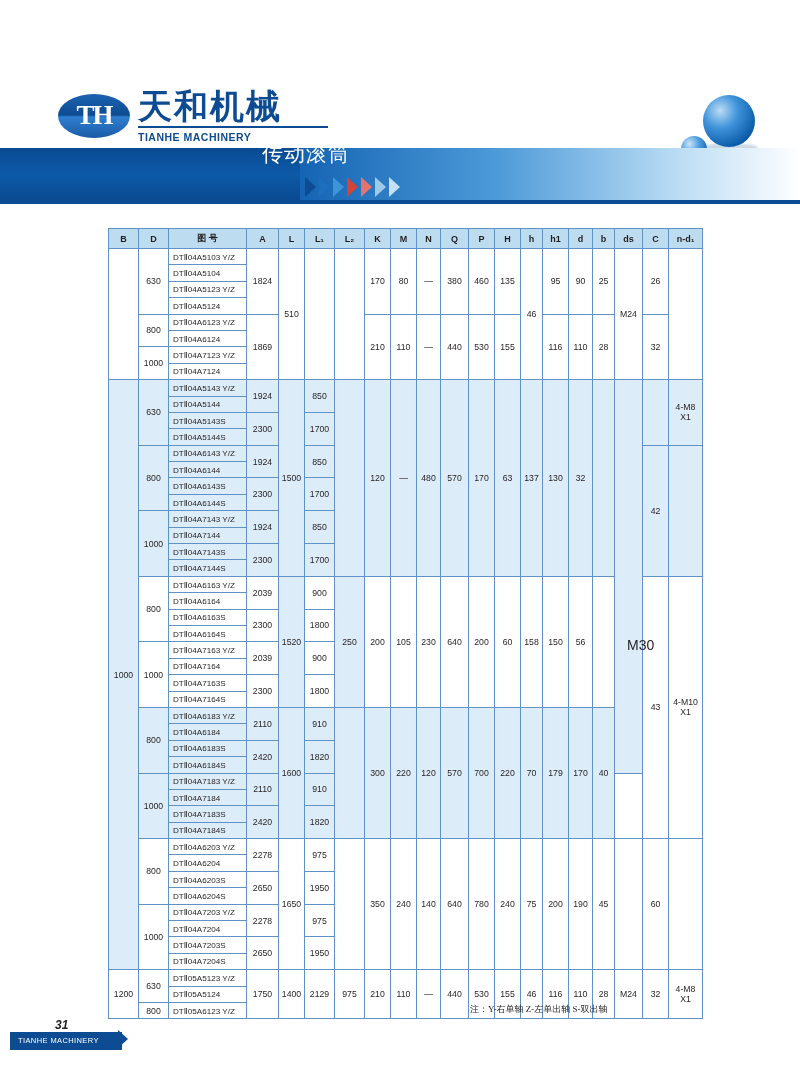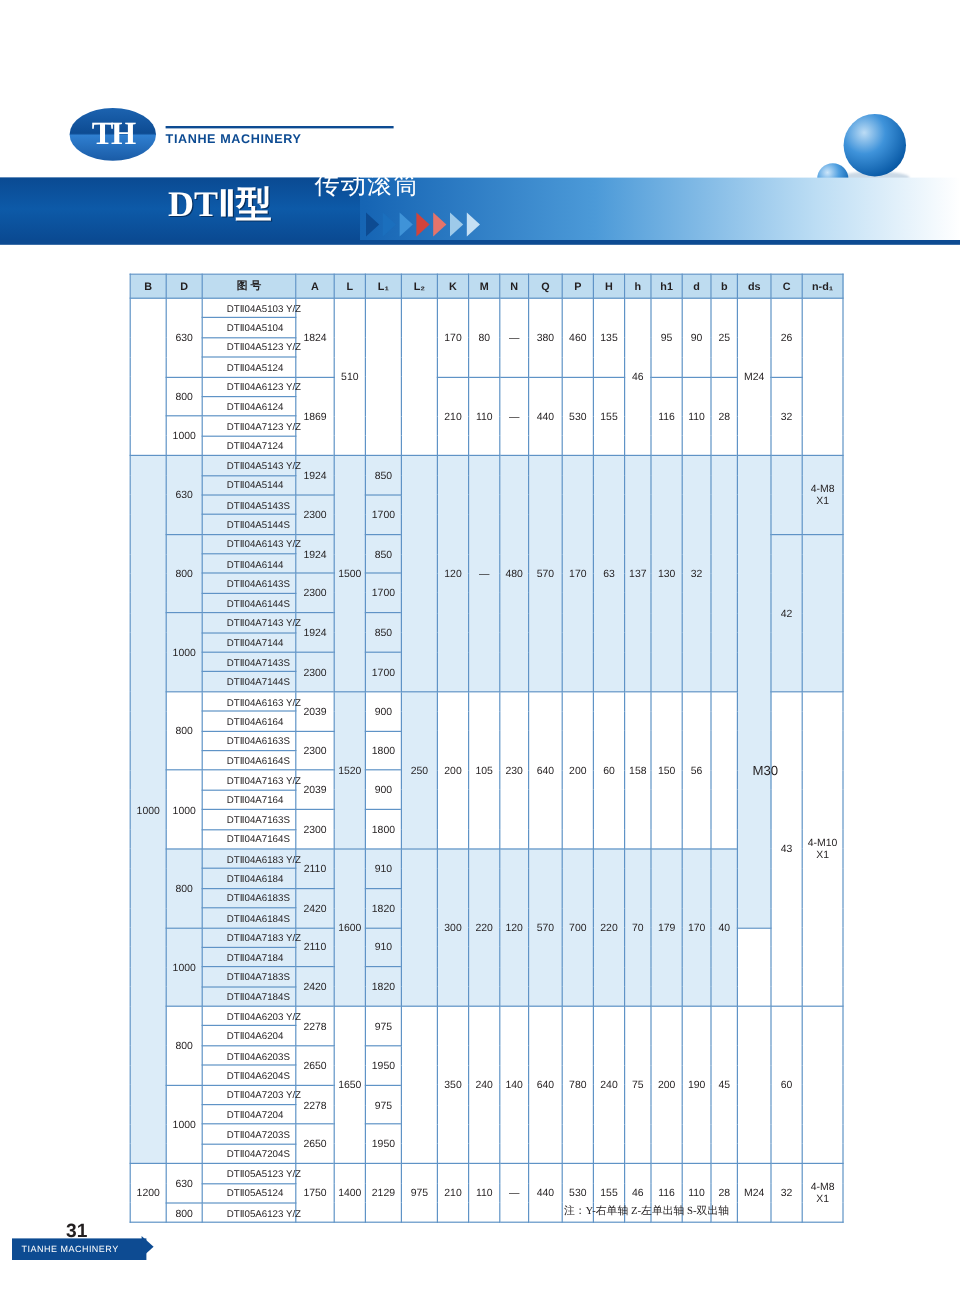--- a/index.html
+++ b/index.html
@@ -114,72 +114,72 @@
     padding:0;height:15.4px;
     color:#231f20;
   }
   thead th{
     background:#bedcf0;
     font-weight:bold;
     height:19px;
     font-size:9px;
   }
   td.code{
-    text-align:left;padding-left:20px;font-size:8.1px;white-space:nowrap;
+    text-align:left;padding-left:4px;font-size:8.1px;white-space:nowrap;
   }
   tr.alt td{background:#dcecf8;}
   td.shade{background:#dcecf8;}
   td.plain{background:#ffffff;}
   .note{
     position:absolute;left:470px;top:1003px;font-size:9px;
     font-family:Liberation Serif, serif;color:#231f20;
   }
   
   .footer-tag{
     position:absolute;left:10px;top:1032px;width:112px;height:18px;
     background:#0d4b92;
   }
   .footer-tag span{
     color:#ffffff;font-size:7.5px;letter-spacing:0.4px;line-height:18px;padding-left:8px;
     display:block;
   }
   .page-no{
-    position:absolute;left:55px;top:1018px;font-size:16px;font-weight:bold;color:#231f20;
+    position:absolute;left:55px;top:1018px;font-size:12px;font-weight:bold;color:#231f20;font-style:italic;
   }
   .page-arrow{
     position:absolute;left:118px;top:1030px;
     width:0;height:0;border-top:9px solid transparent;border-bottom:9px solid transparent;
     border-left:10px solid #0d4b92;
   }
 </style>
 </head>
 <body>
 
 <div class="header">
 
   <div class="logo-wrap">
     <div class="logo-mark">
       <div class="oval"></div>
       <div class="letter">TH</div>
     </div>
     <div>
+      <div class="logo-text-cn">天和机械</div>
       <div class="logo-rule"></div>
       <div class="logo-text-en">TIANHE MACHINERY</div>
     </div>
   </div>
 
   <div class="sphere-shadow"></div>
   <div class="sphere-shadow2"></div>
   <div class="sphere big"></div>
   <div class="sphere small"></div>
 
   <div class="titlebar">
     <div class="dark"></div>
   </div>
-  <div class="title-main">DTⅡ型</div>
   <div class="title-cn">传动滚筒</div>
   <div class="chevrons">
     <div class="chev" style="border-left-color:#0d4b92"></div>
     <div class="chev" style="border-left-color:#1b6fbd"></div>
     <div class="chev" style="border-left-color:#3f93d8"></div>
     <div class="chev" style="border-left-color:#d2433a"></div>
     <div class="chev" style="border-left-color:#e4746b"></div>
     <div class="chev" style="border-left-color:#9ecaea"></div>
     <div class="chev" style="border-left-color:#c6e0f4"></div>
   </div>
@@ -541,21 +541,21 @@
           <td class="code plain">DTⅡ05A5124</td>
         </tr>
     <tr>
       <td class="plain">800</td>
       <td class="code plain">DTⅡ05A6123 Y/Z</td>
     </tr>
   </tbody>
 </table>
 </div>
 
-<div style="position:absolute;left:627px;top:637px;font-size:11px;">M30</div>
+<div style="position:absolute;left:627px;top:637px;font-size:14px;">M30</div>
 
 <div class="note">注：Y-右单轴    Z-左单出轴    S-双出轴</div>
 
 <div class="page-no">31</div>
 <div class="footer-tag">
   <span>TIANHE MACHINERY</span>
 </div>
 <div class="page-arrow"></div>
 
 </body></html>

